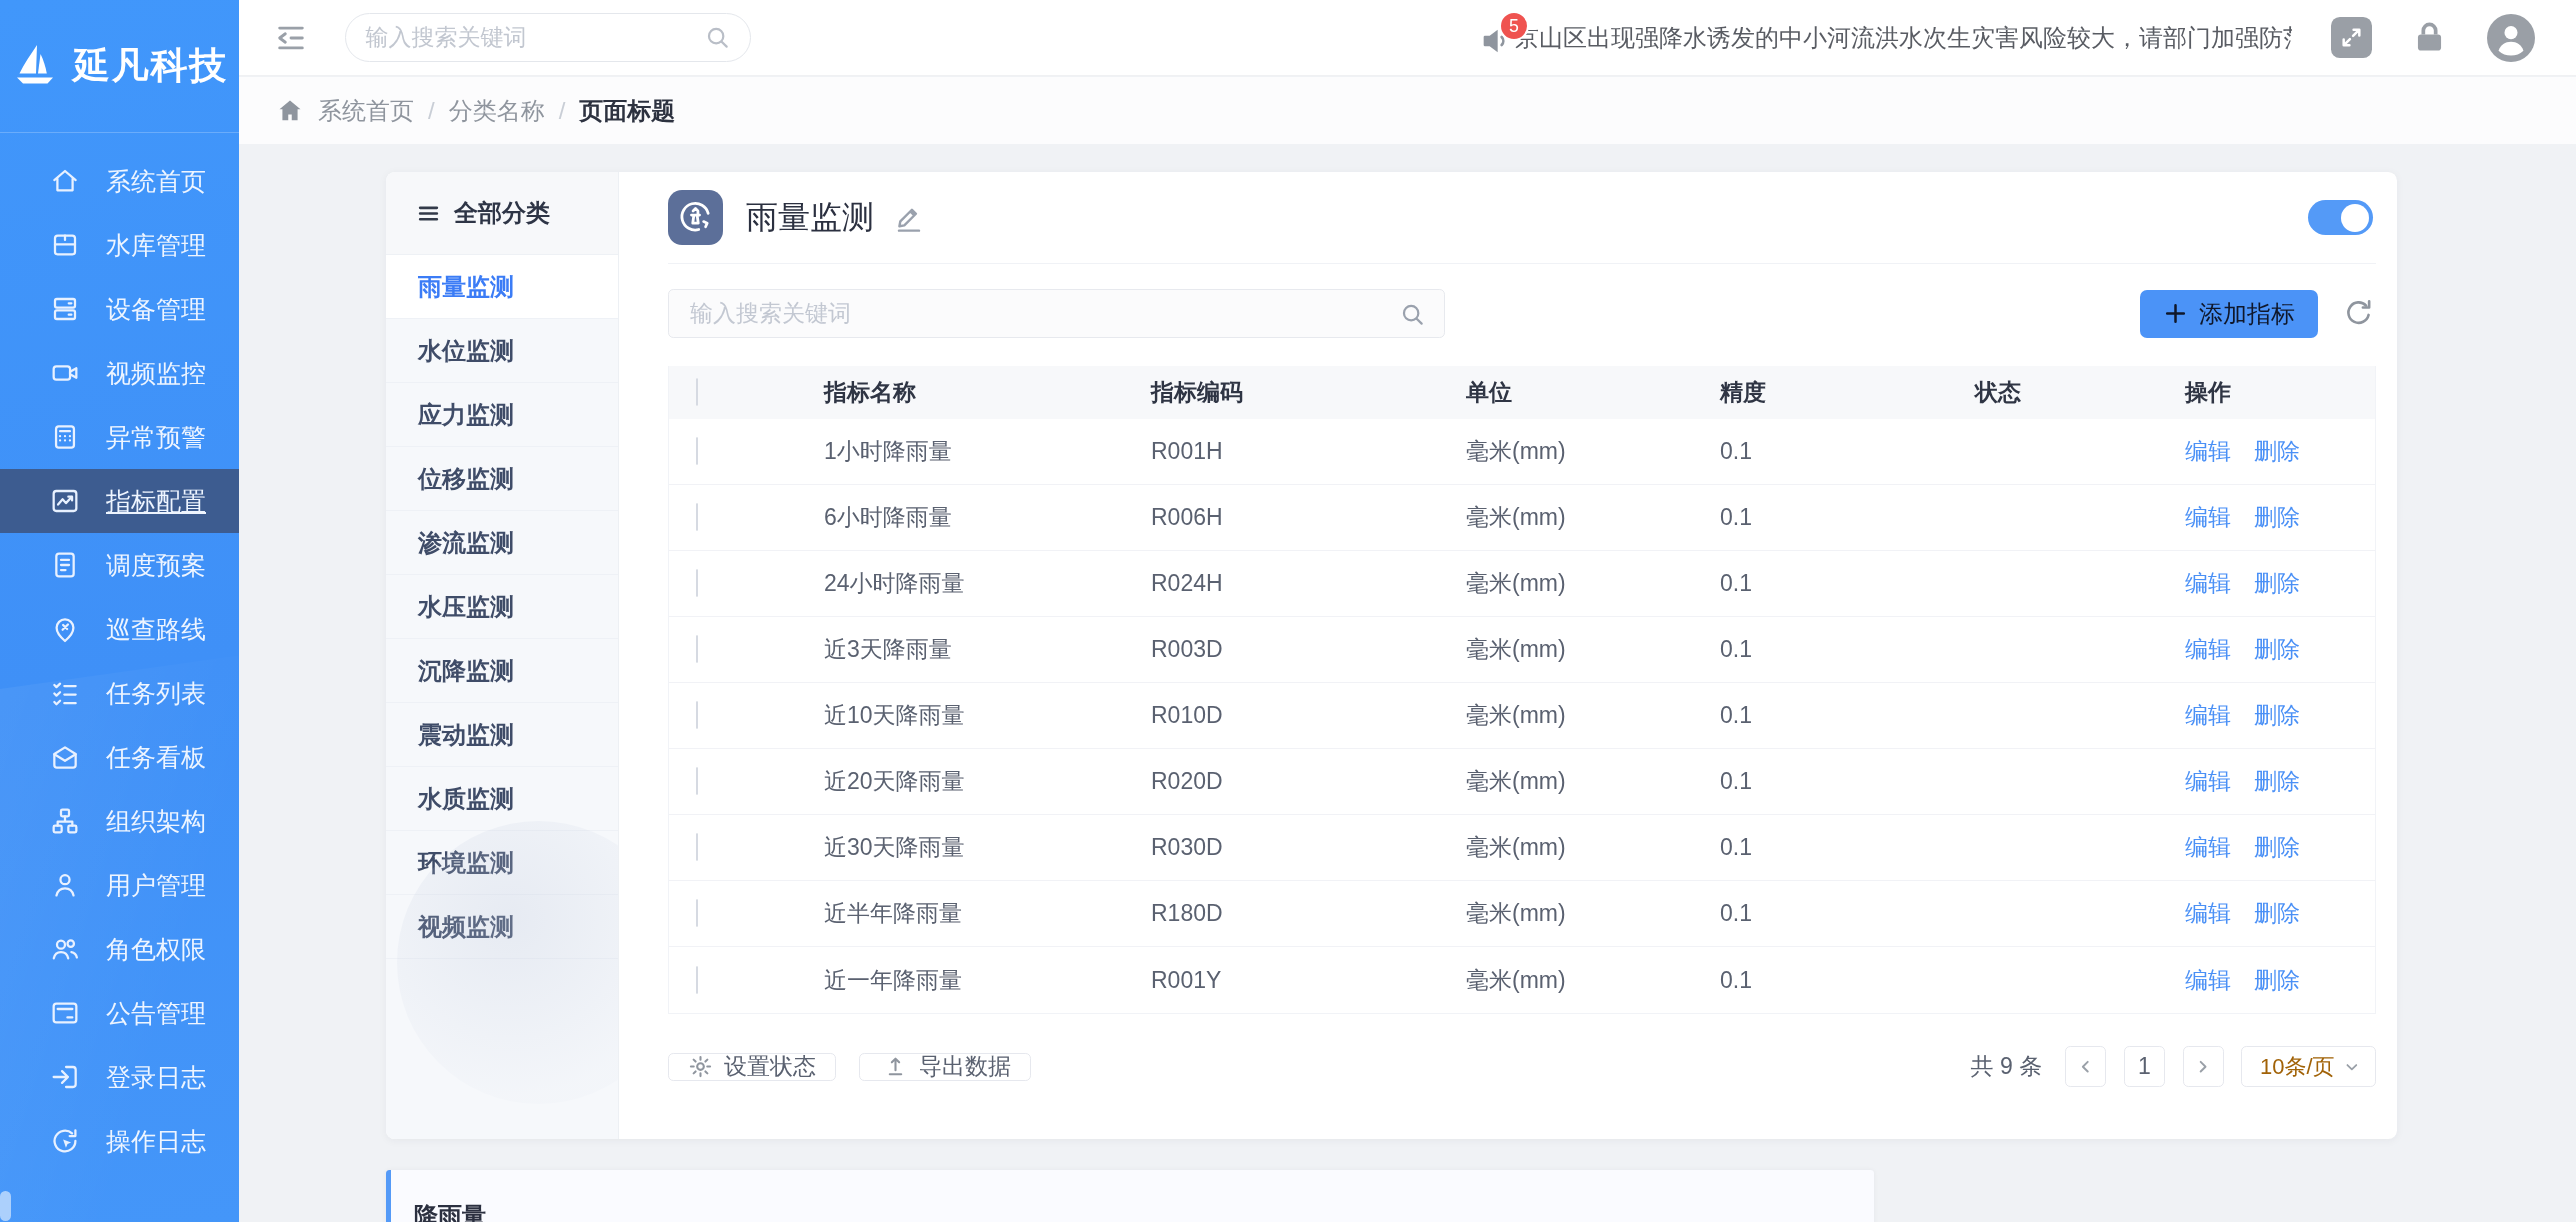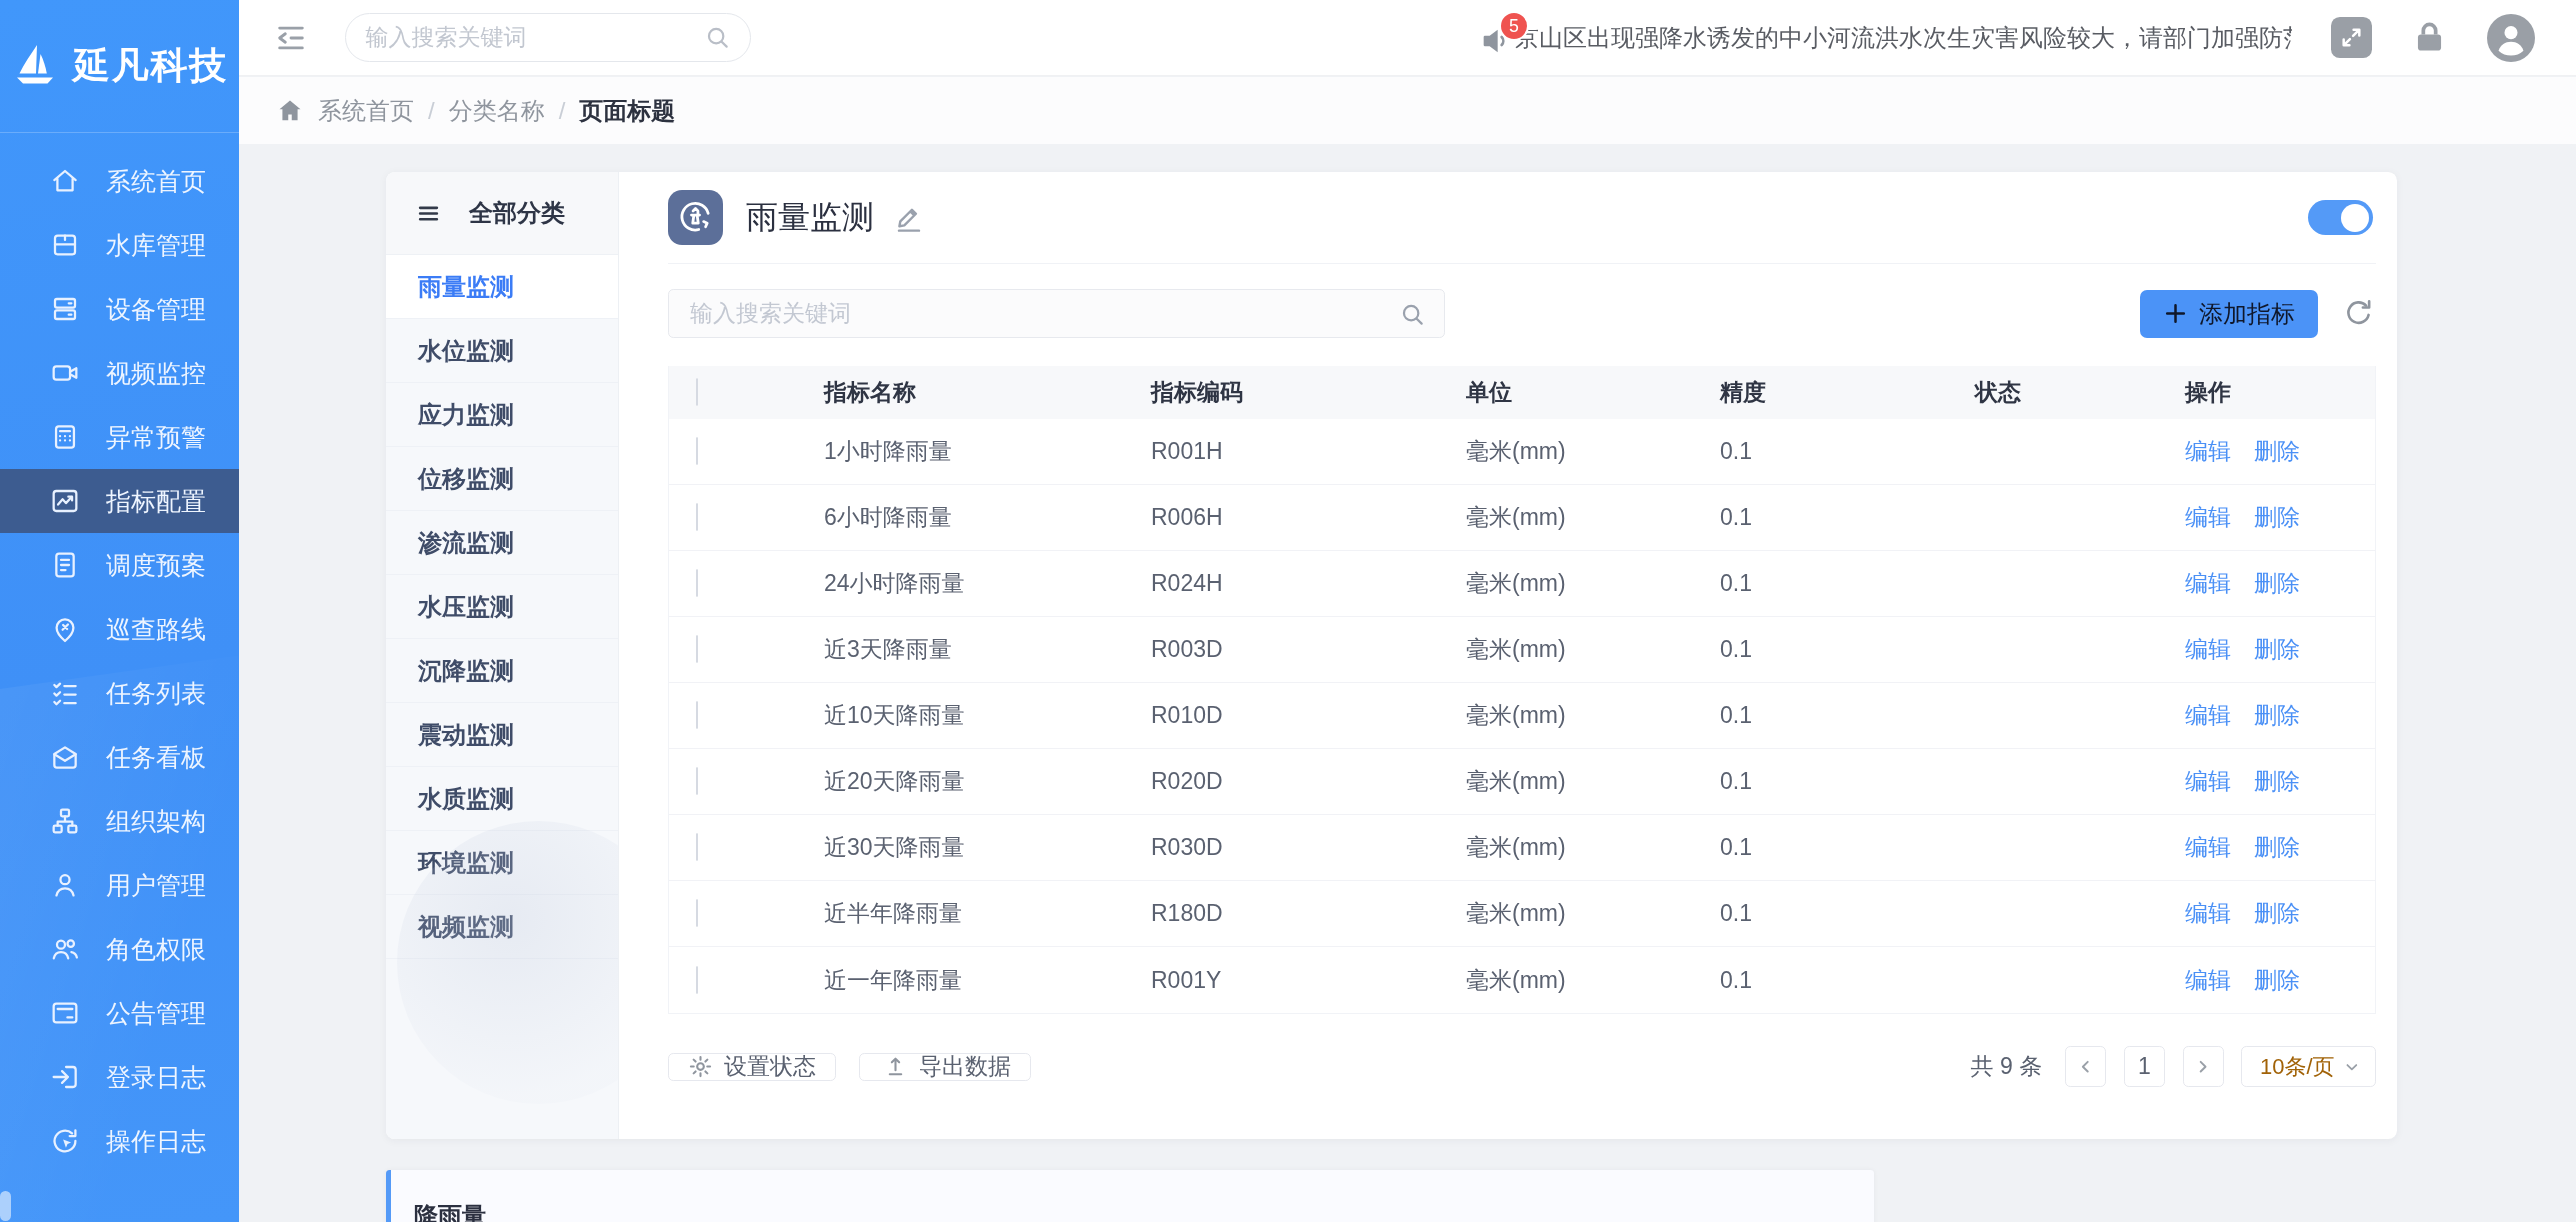--- a/index.html
+++ b/index.html
@@ -8,21 +8,21 @@
 
   
   .sidebar{position:absolute;left:0;top:0;width:239px;height:1223px;background:linear-gradient(170deg,#4197fb 0%,#3f90f7 55%,#4496f9 100%);overflow:hidden;z-index:5;}
   .sidebar .deco{position:absolute;left:-35px;top:671px;width:371px;height:618px;background:linear-gradient(115deg,rgba(255,255,255,.07) 0%,rgba(255,255,255,0) 55%);transform:rotate(-8deg);}
   .logo{height:133px;display:flex;align-items:center;justify-content:center;gap:14px;border-bottom:0.9px solid rgba(255,255,255,.22);}
   .logo-mark{width:48px;height:48px;}
   .logo-text{color:#fff;font-size:37px;font-weight:bold;letter-spacing:1.8px;}
   .menu{padding-top:16px;}
   .menu-item{height:64px;display:flex;align-items:center;gap:25px;padding-left:49px;color:#eef5ff;font-size:25px;cursor:pointer;}
   .menu-item .mi{width:32px;height:32px;color:#e8f1ff;flex:none;}
-  .menu-item.active{background:#3d5c90;}
+  .menu-item.active{background:#3d5c90;text-decoration:underline;}
   .side-thumb{position:absolute;left:0;bottom:1.8px;width:10.6px;height:30px;border-radius:5.3px;background:rgba(255,255,255,.55);}
 
   
   .topbar{position:absolute;left:239px;top:0;right:0;height:76px;background:#fff;display:flex;align-items:center;padding:0 41px 0 35px;border-bottom:0.9px solid #f0f1f3;z-index:4;}
   .fold{width:34px;height:34px;color:#9aa0a8;cursor:pointer;flex:none;}
   .search-pill{margin-left:37px;width:406px;height:49px;border:0.9px solid #e4e7ec;border-radius:25px;display:flex;align-items:center;padding:0 19.4px;background:#fff;}
   .search-pill input{border:none;outline:none;flex:1;font-size:23px;color:#333;background:transparent;font-family:inherit;}
   .search-pill input::placeholder{color:#c2c7d0;}
   .search-pill .sic{width:26.5px;height:26.5px;color:#b9bec7;}
   .top-right{margin-left:auto;display:flex;align-items:center;gap:39px;}
@@ -44,21 +44,21 @@
   .crumb{font-size:24px;color:#8f959e;}
   .crumb.current{color:#2d3240;font-weight:600;}
   .crumb-sep{color:#c9ced6;font-size:24px;}
 
   
   .content{position:absolute;left:239px;top:144px;right:0;bottom:0;background:#f0f2f5;overflow:hidden;}
   .main-card{position:absolute;left:147px;top:28px;width:2011px;height:967px;background:#fff;border-radius:8.8px;box-shadow:0 1.8px 8.8px rgba(31,45,61,.05);display:flex;}
 
   
   .cat-panel{width:233px;flex:none;border-right:0.9px solid #edf0f4;background:#f6f8fb;border-radius:8.8px 0 0 8.8px;position:relative;overflow:hidden;}
-  .cat-head{height:83px;display:flex;align-items:center;gap:28px;padding-left:30px;background:#f7f8fa;border-bottom:0.9px solid #eef1f5;border-radius:8.8px 0 0 0;}
+  .cat-head{height:83px;display:flex;align-items:center;gap:13px;padding-left:30px;background:#f7f8fa;border-bottom:0.9px solid #eef1f5;border-radius:8.8px 0 0 0;}
   .cat-head .ci{width:25px;height:25px;color:#333a49;}
   .cat-head-label{font-size:24px;font-weight:700;color:#2e3546;}
   .cat-item{height:64px;display:flex;align-items:center;padding-left:32px;font-size:24px;font-weight:600;color:#3f4c68;border-bottom:0.9px solid #eef1f6;cursor:pointer;background:#f6f8fb;}
   .cat-item.active{background:#fff;color:#3b7cf6;}
   .cat-water{position:absolute;right:-62px;bottom:35px;width:283px;height:283px;border-radius:50%;background:radial-gradient(circle at 40% 35%,rgba(190,200,220,.28),rgba(190,200,220,.05) 70%);}
 
   
   .right-region{flex:1;padding:0 21px 0 49px;display:flex;flex-direction:column;}
   .title-row{height:92px;display:flex;align-items:center;border-bottom:0.9px solid #f0f2f6;}
   .cat-avatar{width:55px;height:55px;border-radius:14px;background:#5c6f99;display:flex;align-items:center;justify-content:center;flex:none;}

